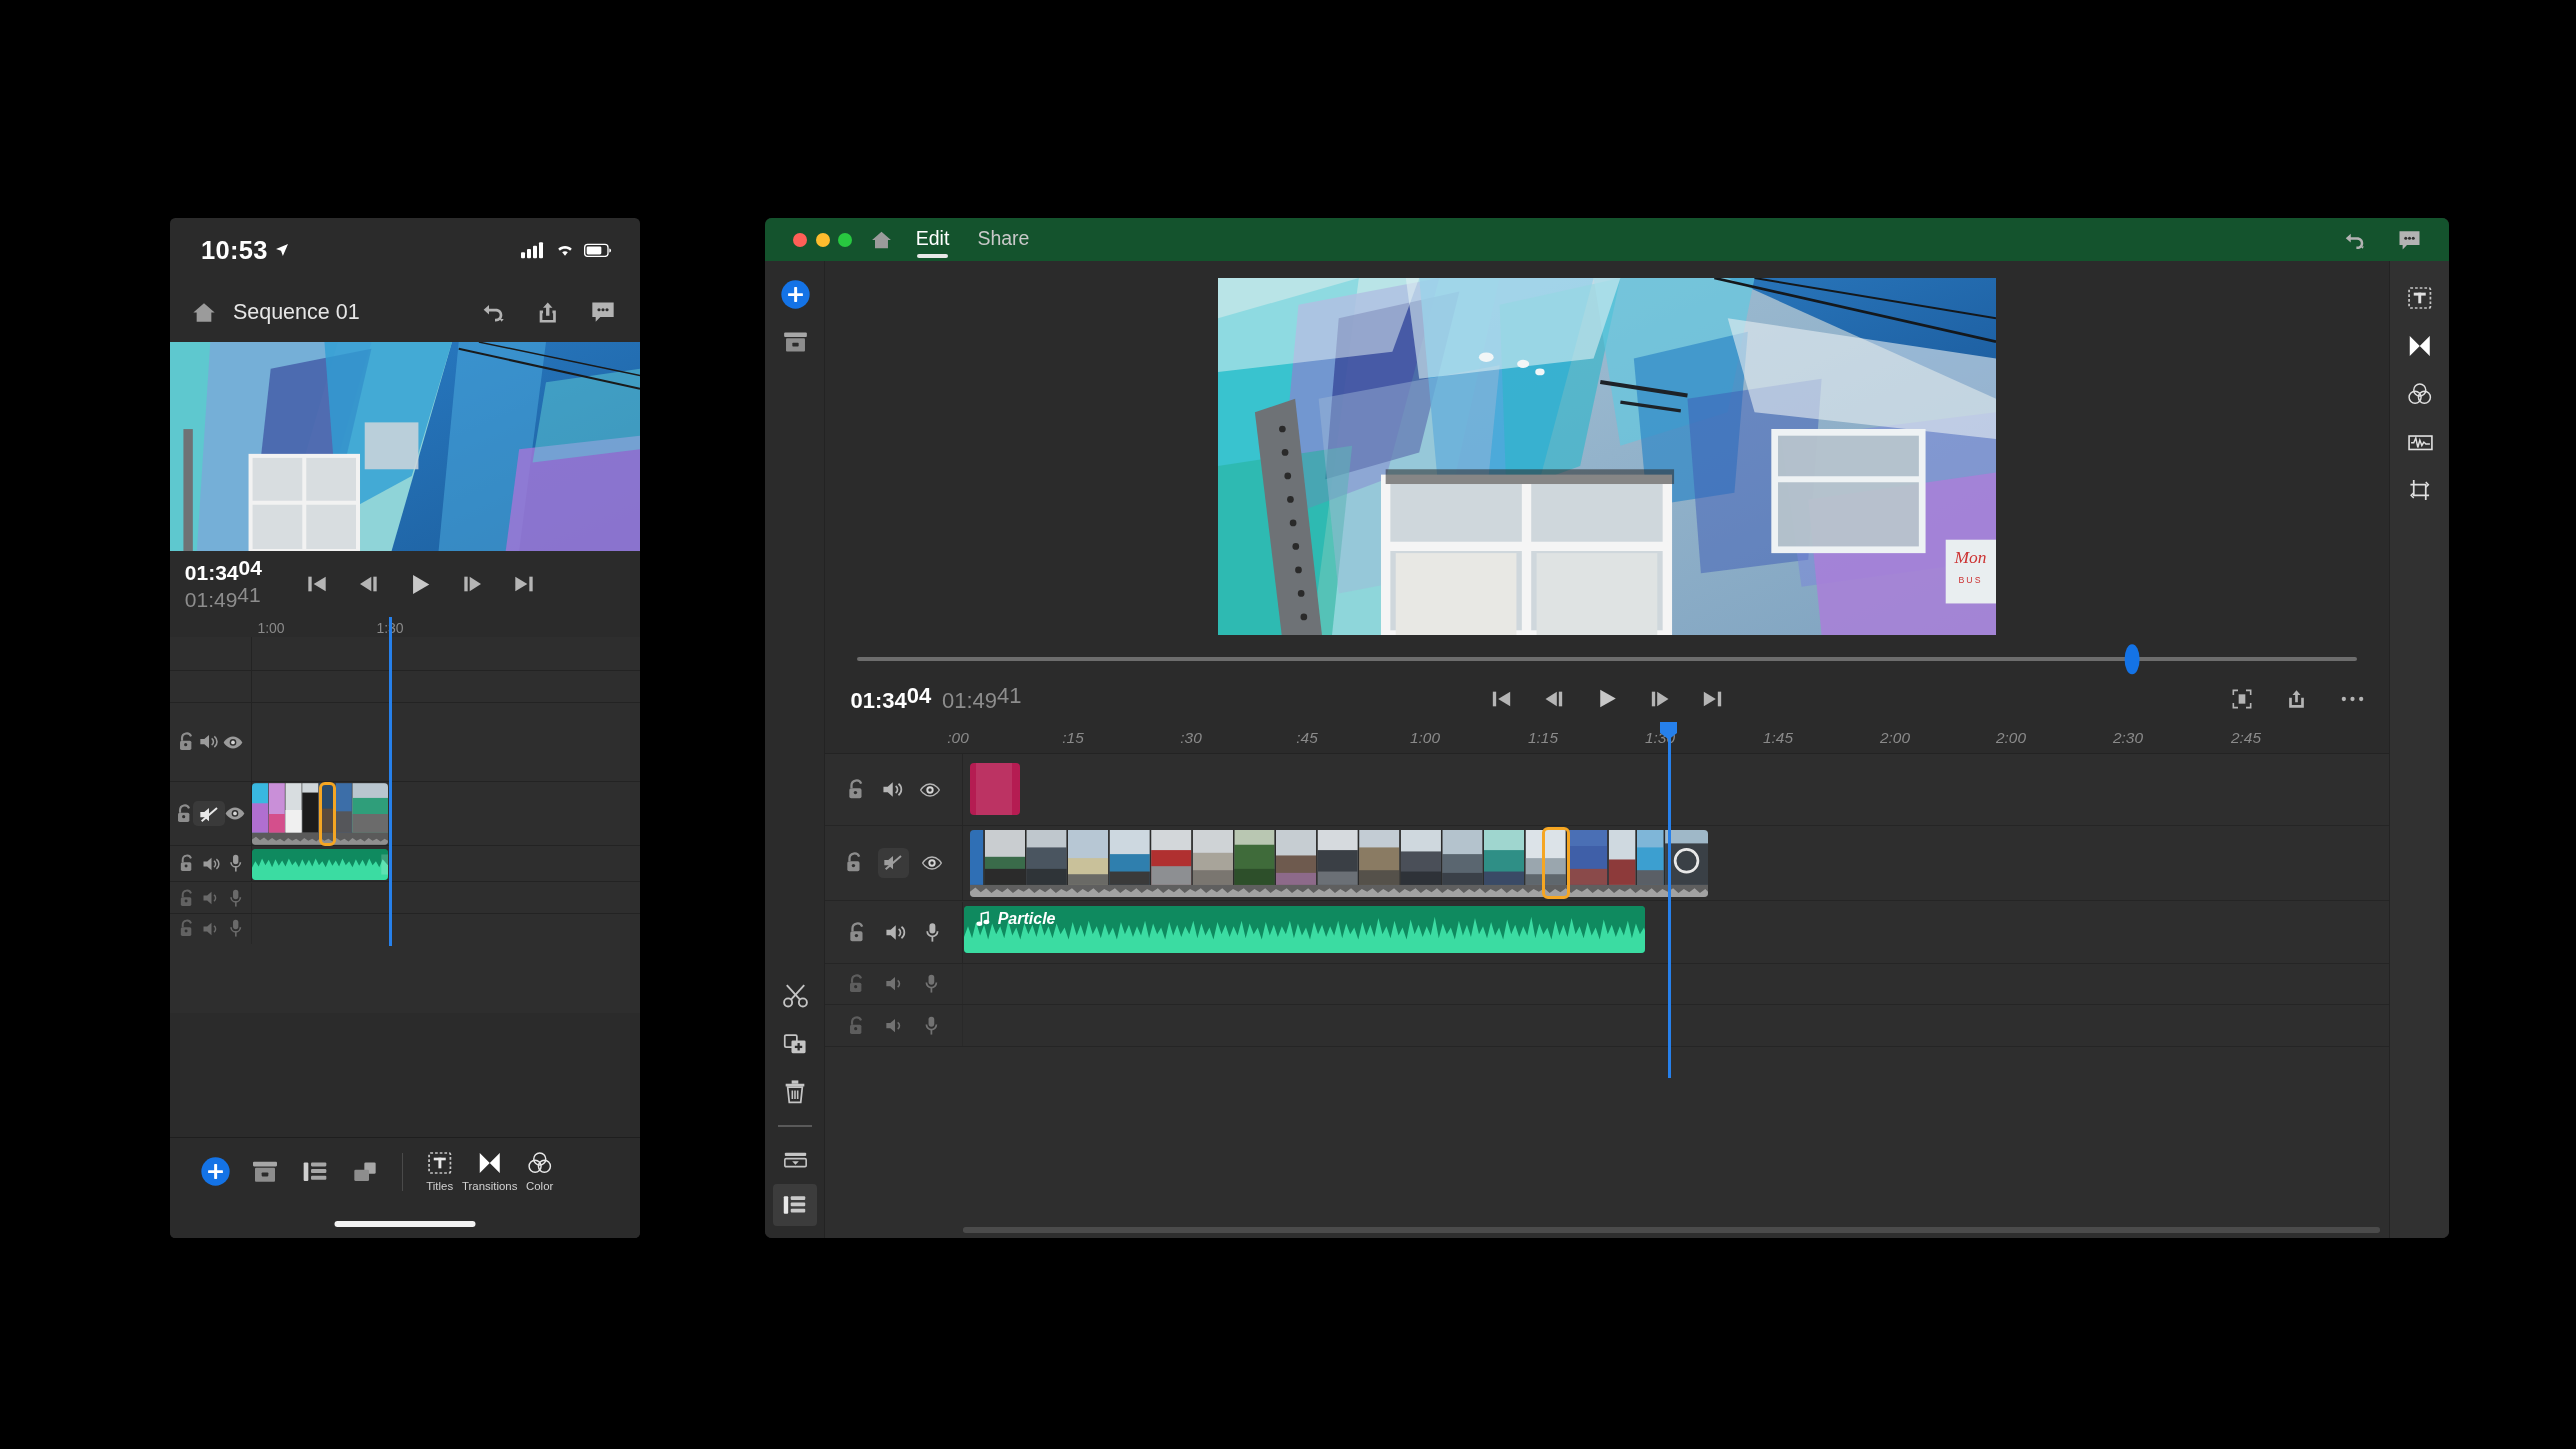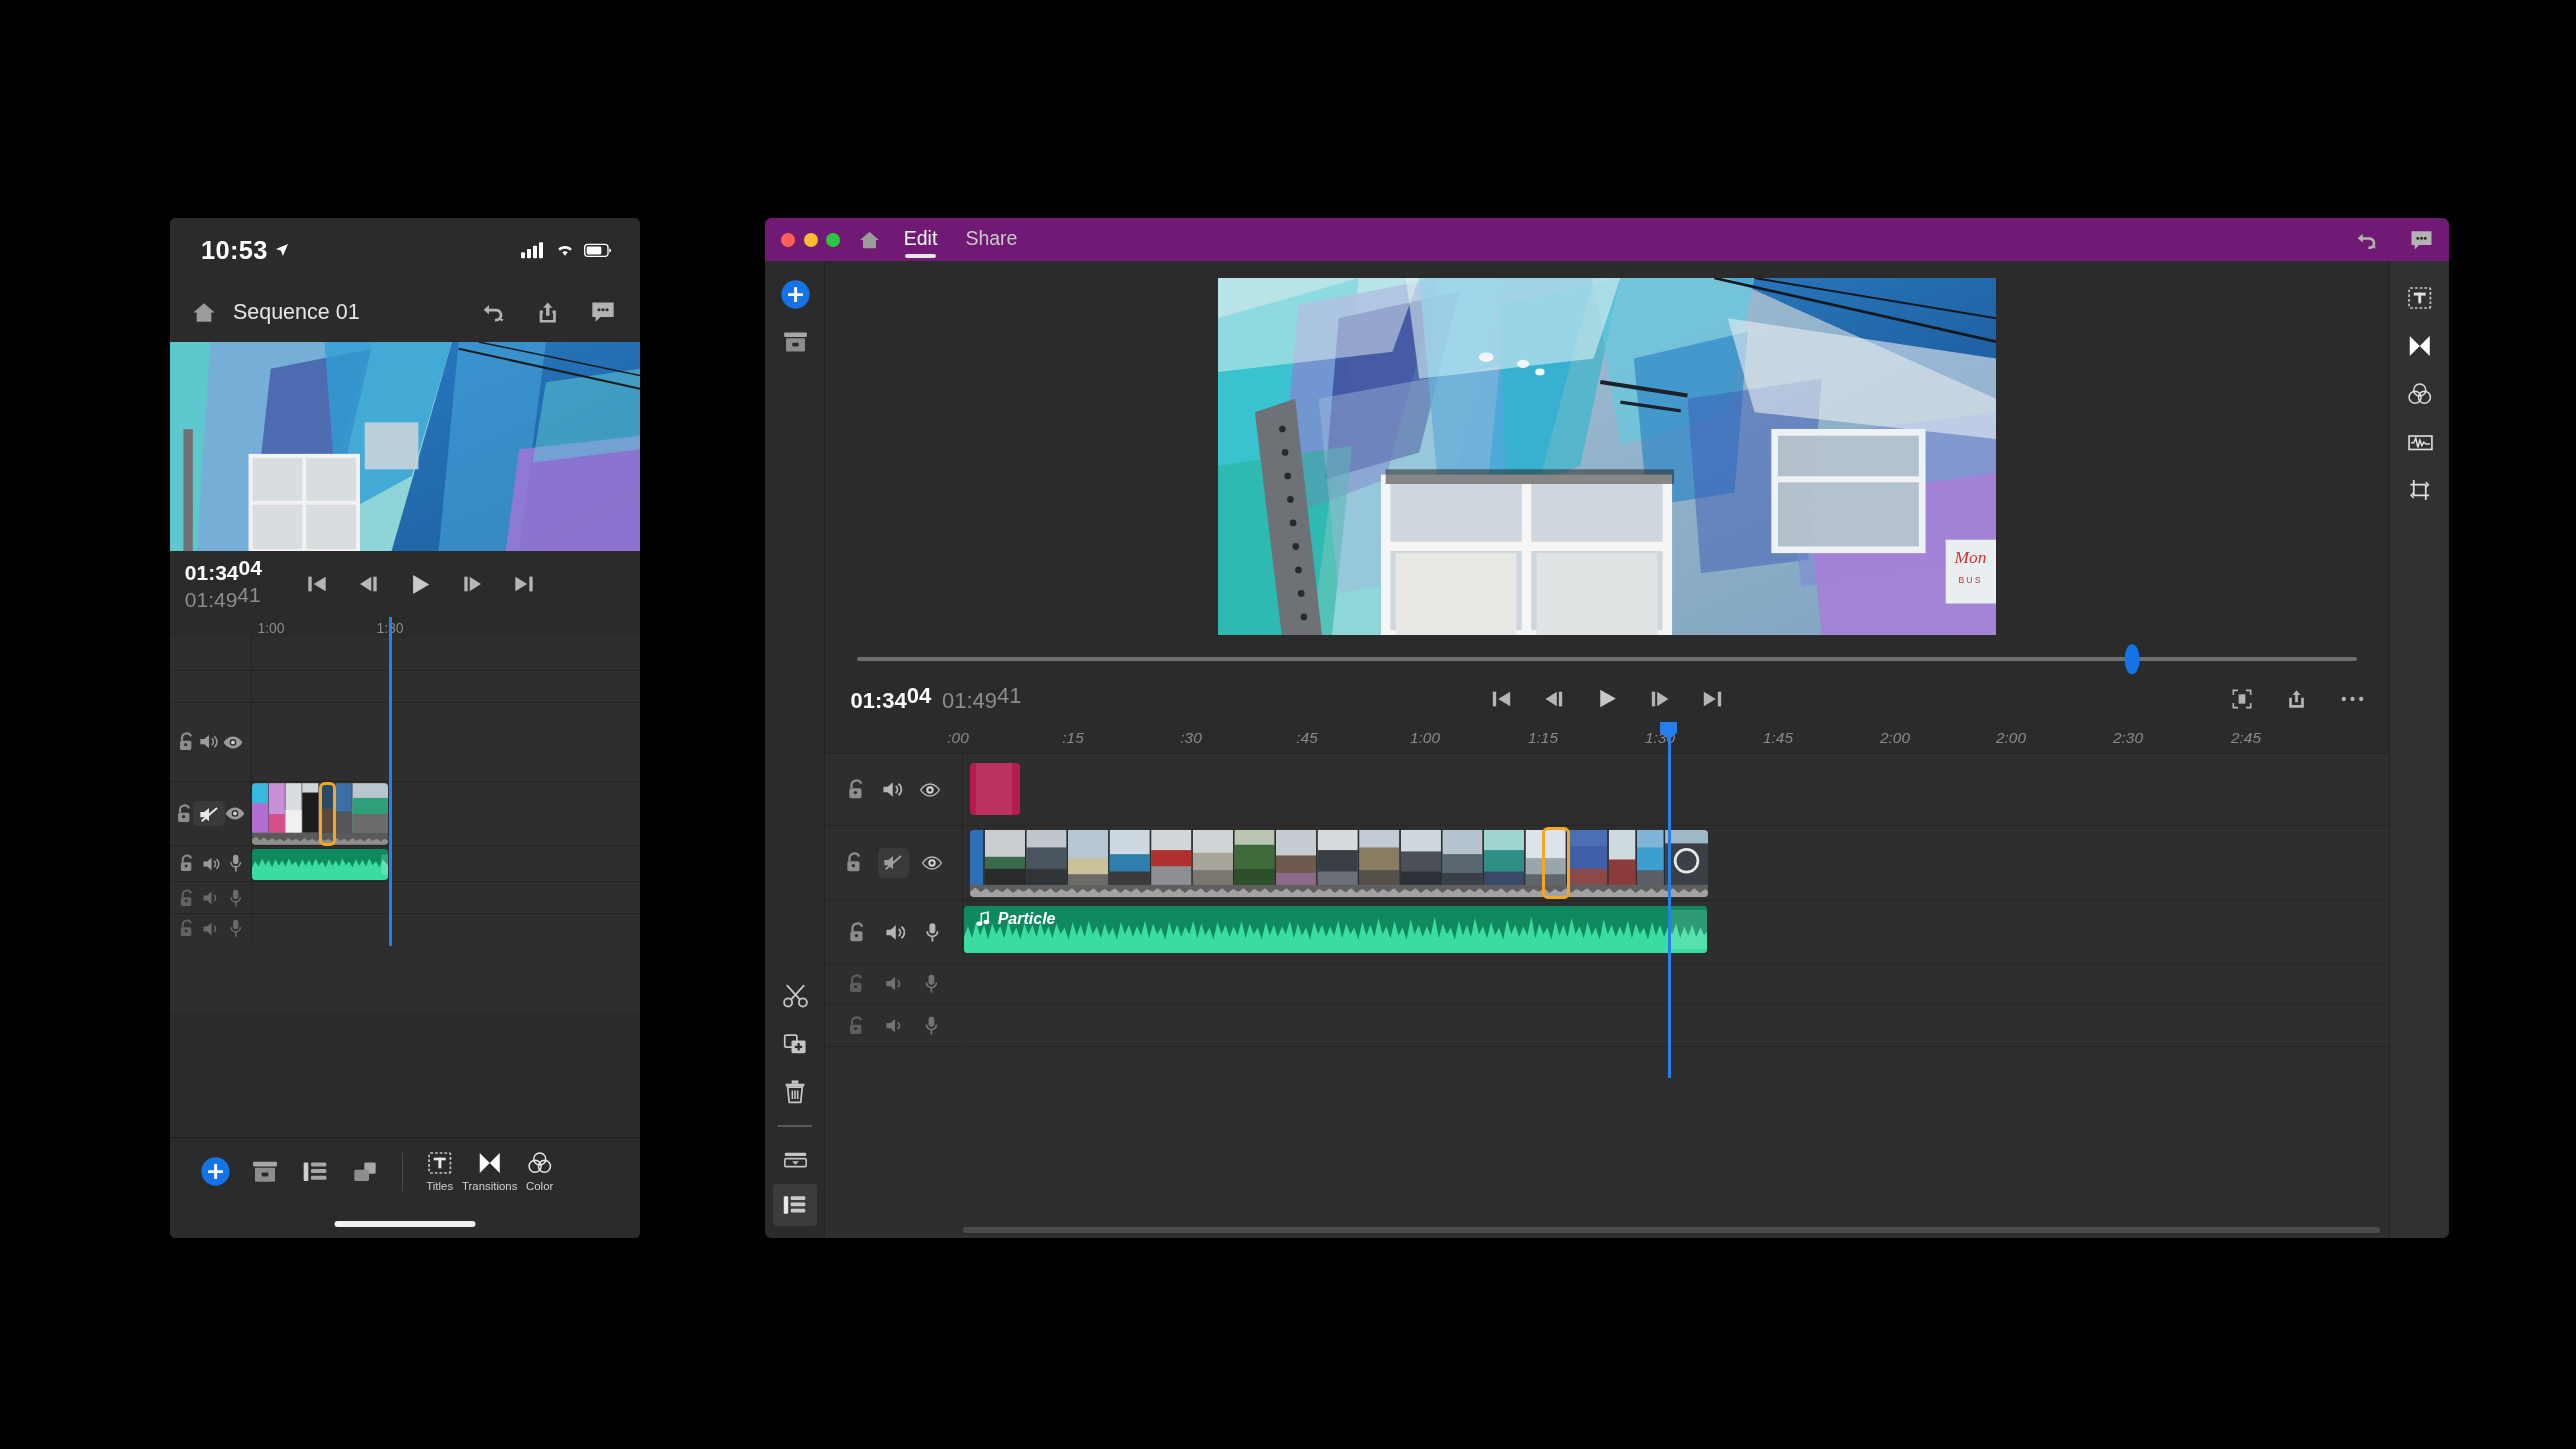--- a/index.html
+++ b/index.html
@@ -64,22 +64,22 @@
   .home-ind { position: absolute; left: 50%; transform: translateX(-50%); bottom: 10.7px;
               width: 141px; height: 6px; border-radius: 3.4px; background: #f2f2f2; }
 
   
   .desk {
     position: absolute; left: 765px; top: 218px;
     width: 1684px; height: 1020px;
     background: #2b2b2b; border-radius: 6.7px; overflow: hidden;
   }
   .desk-title {
-    height: 43px; background: #701a75; display: flex; align-items: center;
-    position: relative; padding: 0 16px;
+    height: 43px; background: #14532d; display: flex; align-items: center;
+    position: relative; padding: 0 28px;
   }
   .lights { display: flex; gap: 8.7px; margin-right: 17.4px; }
   .light { width: 14px; height: 14px; border-radius: 50%; }
   .dt-tabs { display: flex; align-items: center; gap: 28px; margin-left: 23px; }
   .dt-tab { color: #c9c9c9; font-size: 19.5px; position: relative; padding-bottom: 2.7px; }
   .dt-tab.active { color: #fff; }
   .dt-tab.active::after {
     content: ""; position: absolute; left: 1.3px; right: 1.3px; bottom: -5.4px;
     height: 3.4px; border-radius: 2px; background: #e8e8e8;
   }
@@ -936,21 +936,21 @@
                 </span>
                 <span>
                   <svg width="14.8" height="21.5" viewBox="0 0 20 28">
                       <rect x="6" y="1" width="8" height="14" rx="4" fill="#b5b5b5"></rect>
                       <path d="M3 12a7 7 0 0 0 14 0" fill="none" stroke="#b5b5b5" stroke-width="2.4"></path>
                       <rect x="8.8" y="19" width="2.4" height="7" fill="#b5b5b5"></rect>
                     </svg>
                 </span>
               </div>
               <div class="tlane">
-                <div class="audio-clip" style="position:absolute;left:1.3px;top:4px;width:743px;height:47px">
+                <div class="audio-clip" style="position:absolute;left:1.3px;top:4px;width:681px;height:47px">
                   <svg width="743" height="47" viewBox="0 0 1108 70" preserveAspectRatio="none">
                     <rect width="1108" height="70" fill="#0f8a5f"></rect>
                     <path d="M0 70 L0 46 L6 30 L12 48 L18 24 L24 44 L30 28 L36 50 L42 26 L48 42 L54 30 L60 48 L66 22 L72 44 L78 32 L84 50 L90 26 L96 42 L102 28 L108 46 L114 24 L120 44 L126 30 L132 48 L138 26 L144 42 L150 32 L156 50 L162 24 L168 44 L174 28 L180 46 L186 22 L192 42 L198 30 L204 48 L210 26 L216 44 L222 32 L228 50 L234 24 L240 42 L246 28 L252 46 L258 30 L264 44 L270 22 L276 48 L282 26 L288 42 L294 32 L300 50 L306 24 L312 44 L318 28 L324 46 L330 30 L336 42 L342 22 L348 48 L354 26 L360 44 L366 32 L372 50 L378 24 L384 42 L390 28 L396 46 L402 30 L408 44 L414 22 L420 48 L426 26 L432 42 L438 32 L444 50 L450 24 L456 44 L462 28 L468 46 L474 30 L480 42 L486 22 L492 48 L498 26 L504 44 L510 32 L516 50 L522 24 L528 42 L534 28 L540 46 L546 30 L552 44 L558 22 L564 48 L570 26 L576 42 L582 32 L588 50 L594 24 L600 44 L606 28 L612 46 L618 18 L624 42 L630 30 L636 48 L642 22 L648 44 L654 32 L660 50 L666 20 L672 42 L678 28 L684 46 L690 30 L696 44 L702 16 L708 48 L714 26 L720 42 L726 32 L732 50 L738 22 L744 44 L750 28 L756 46 L762 18 L768 42 L774 30 L780 48 L786 24 L792 44 L798 32 L804 50 L810 20 L816 42 L822 28 L828 46 L834 30 L840 44 L846 16 L852 48 L858 26 L864 42 L870 32 L876 50 L882 22 L888 44 L894 28 L900 46 L906 18 L912 42 L918 30 L924 48 L930 24 L936 44 L942 32 L948 50 L954 20 L960 42 L966 28 L972 46 L978 30 L984 44 L990 22 L996 48 L1002 26 L1008 42 L1014 32 L1020 50 L1026 24 L1032 44 L1038 28 L1044 46 L1050 30 L1056 42 L1062 26 L1068 48 L1074 30 L1080 44 L1086 28 L1092 46 L1098 32 L1104 44 L1108 38 L1108 70 Z" fill="#3bdca2"></path>
                     <rect x="1050" y="6" width="58" height="58" fill="#ffffff" opacity=".14"></rect>
                   </svg>
                   <div class="audio-label">
                     <span>
                       <svg width="13.4" height="16" viewBox="0 0 20 24">
                           <path d="M8 18V4l10-2v14" fill="none" stroke="#fff" stroke-width="2.4"></path>
                           <ellipse cx="5" cy="19" rx="4.4" ry="3.4" fill="#fff"></ellipse>

